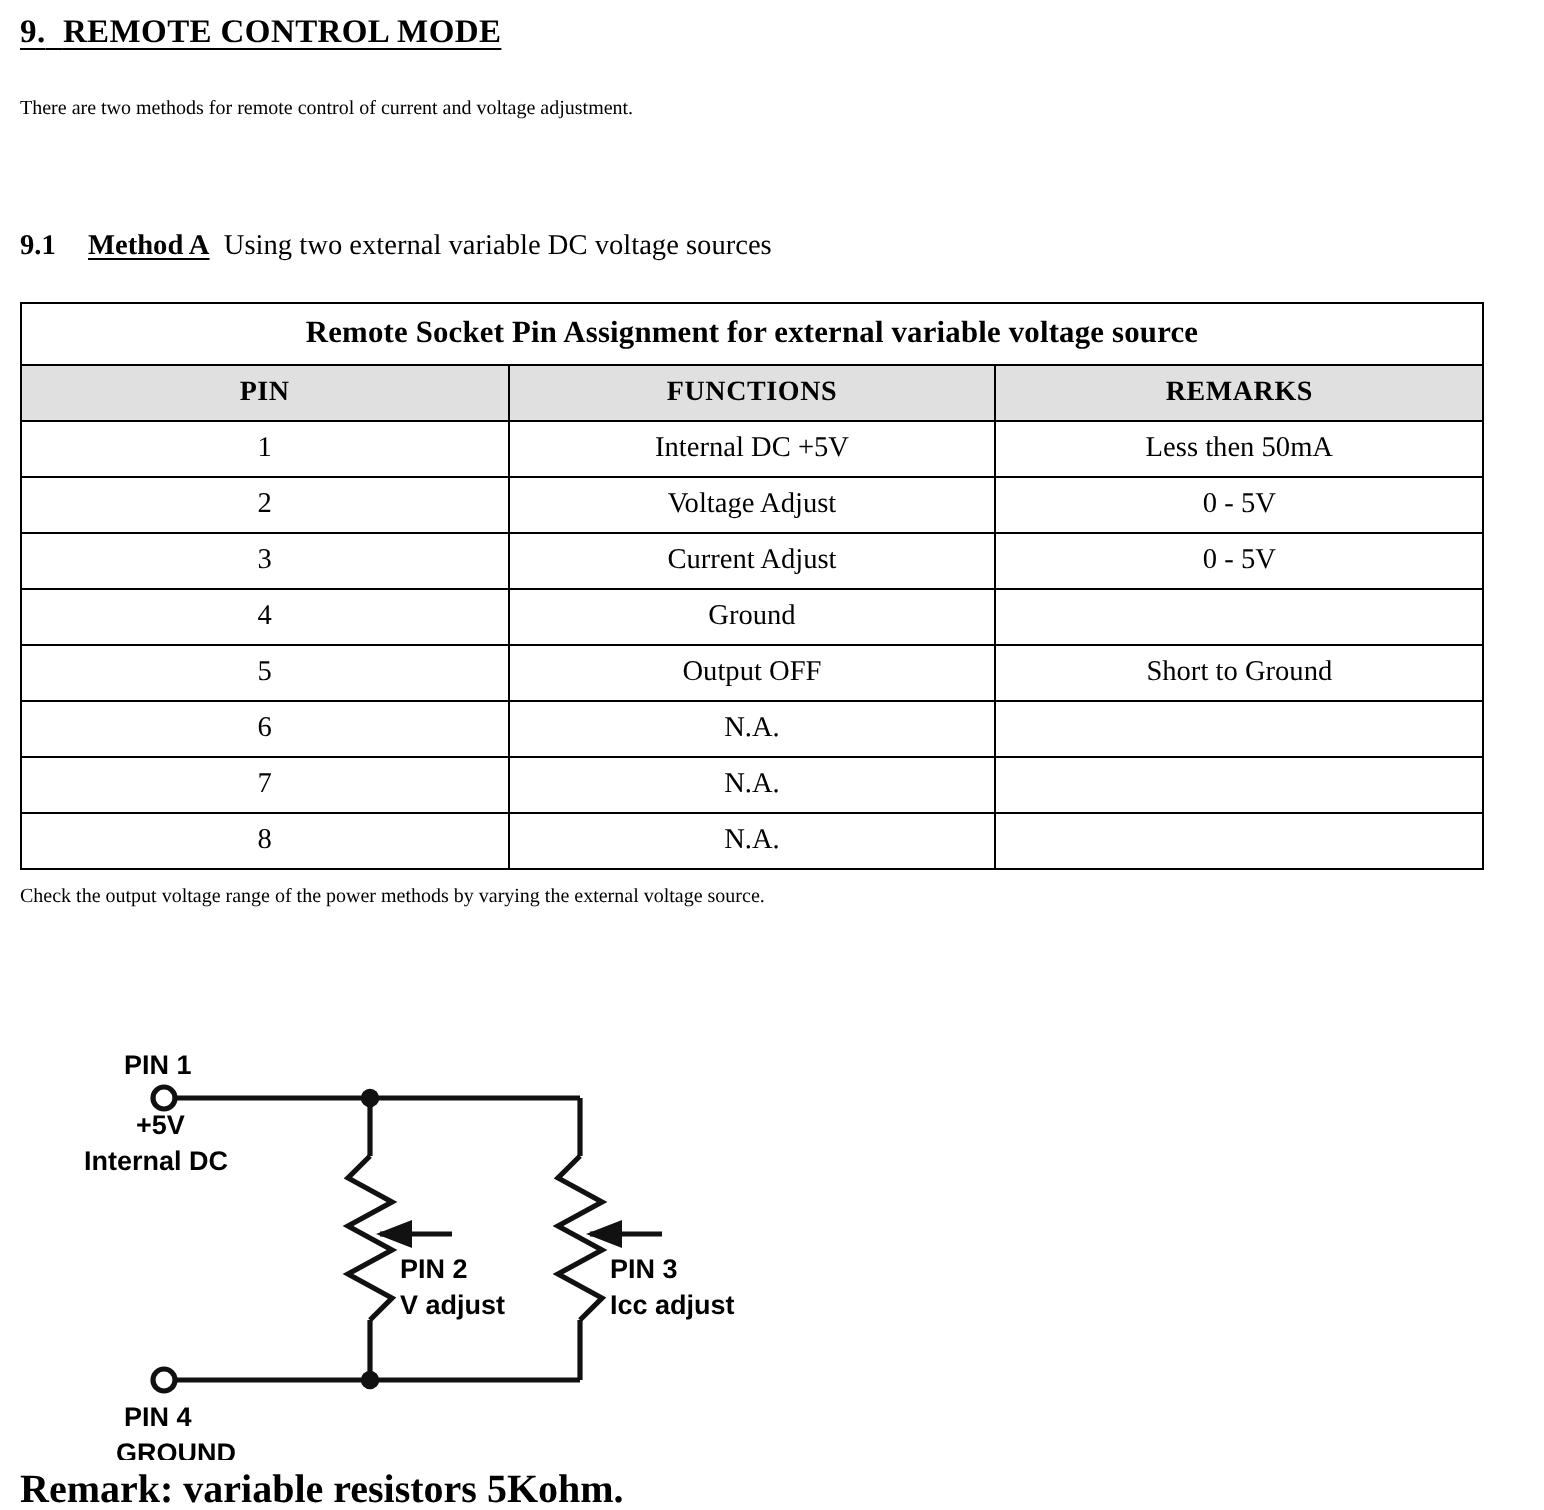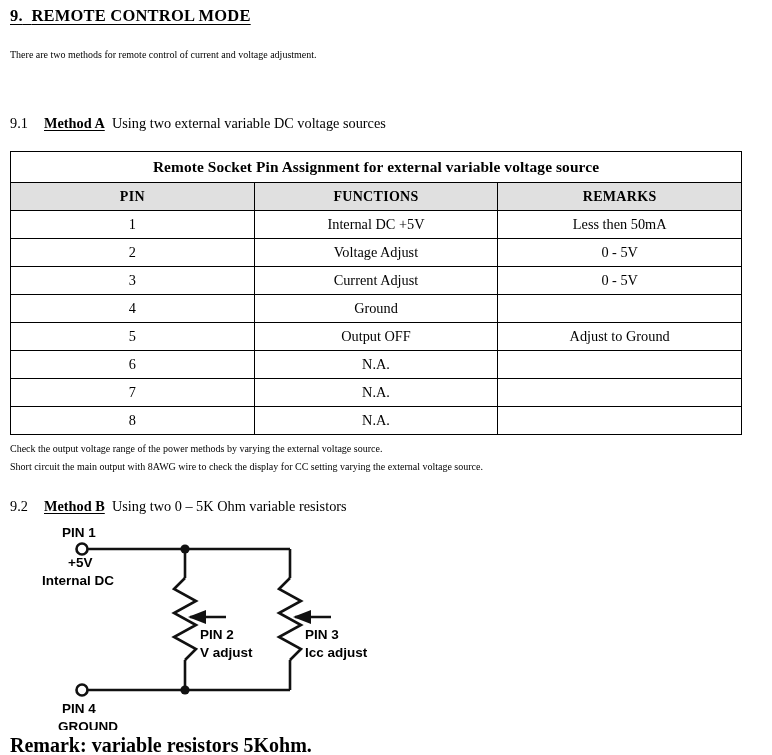--- a/index.html
+++ b/index.html
@@ -59,21 +59,21 @@
     text-align-last: left;
   }
 
   
   .method-line {
     position: absolute;
     font-size: 14.3px;
     white-space: nowrap;
   }
   .method-line .num {
-    font-weight: normal;
+    font-weight: bold;
     display: inline-block;
     width: 34px;
   }
   .method-line .lbl {
     font-weight: bold;
     text-decoration: underline;
     text-underline-offset: 2px;
   }
   .method-line .rest { font-weight: normal; }
 
@@ -199,21 +199,21 @@
         <td>0 - 5V</td>
       </tr>
       <tr>
         <td>4</td>
         <td>Ground</td>
         <td></td>
       </tr>
       <tr>
         <td>5</td>
         <td>Output OFF</td>
-        <td>Adjust to Ground</td>
+        <td>Short to Ground</td>
       </tr>
       <tr>
         <td>6</td>
         <td>N.A.</td>
         <td></td>
       </tr>
       <tr>
         <td>7</td>
         <td>N.A.</td>
         <td></td>
@@ -221,26 +221,22 @@
       <tr>
         <td>8</td>
         <td>N.A.</td>
         <td></td>
       </tr>
     </tbody>
   </table>
 
   <div class="para" id="note-para">
     <span>Check the output voltage range of the power methods by varying the external voltage source.</span>
-    <span>Short circuit the main output with 8AWG wire to check the display for CC setting varying the external voltage source.</span>
-  </div>
-
-  <div class="method-line" id="method-b-line">
-    <span class="num">9.2</span><span class="lbl">Method B</span><span class="rest">&nbsp;&nbsp;</span><span class="rest">Using two 0 – 5K Ohm variable resistors</span>
-  </div>
+  </div>
+
 
   <div class="circuit-wrap">
     <svg width="420" height="215" viewBox="0 0 420 215" xmlns="http://www.w3.org/2000/svg">
 
       <text class="ctext" x="62" y="22">PIN 1</text>
 
       <circle cx="82" cy="34" r="5.5" fill="#ffffff" stroke="#111111" stroke-width="2.6"></circle>
 
       <path d="M 88 34 L 290 34" stroke="#111111" stroke-width="2.6" fill="none"></path>
 

